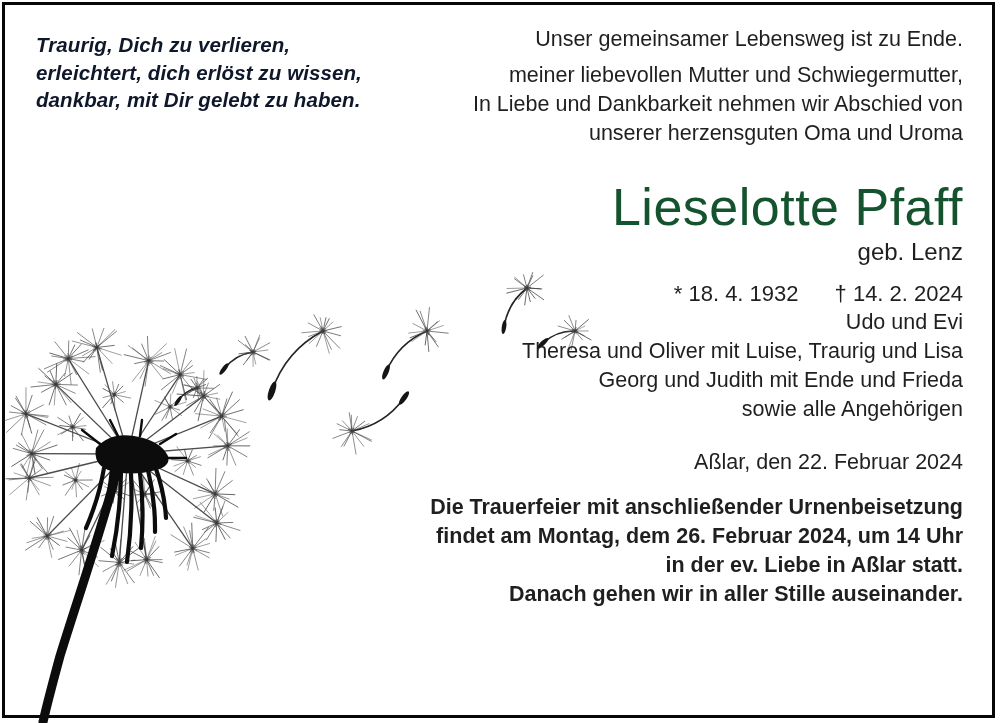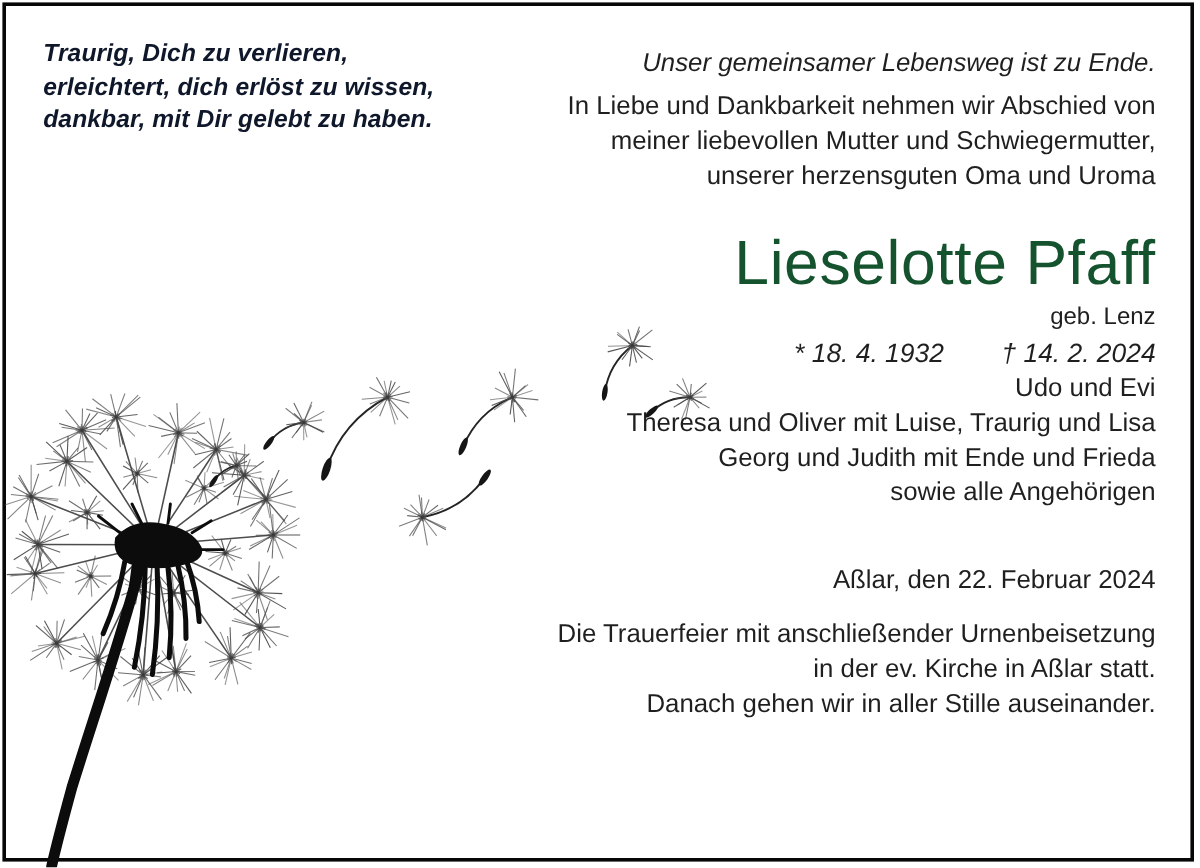--- a/index.html
+++ b/index.html
@@ -15,34 +15,34 @@
   .dandelion{position:absolute;left:0;top:0;width:1000px;height:723px;pointer-events:none;}
   .motto{
     position:absolute;left:36px;top:31px;
     font-style:italic;font-weight:600;font-size:20.5px;line-height:27.5px;
     color:#0f172a;letter-spacing:0.1px;
   }
   .col{
     position:absolute;top:0;right:37px;width:610px;text-align:right;
     font-size:21.5px;line-height:29px;color:#1f1f1f;
   }
-  .opening{margin-top:38px;font-style:italic;}
+  .opening{margin-top:25px;}
   .intro{margin-top:7px;}
   .name{
     margin-top:31px;font-size:52px;line-height:57px;color:#14532d;
     letter-spacing:0.5px;white-space:nowrap;
   }
-  .maiden{margin-top:3px;font-size:20px;line-height:25px;}
+  .maiden{margin-top:3px;font-size:24px;line-height:25px;}
   .dates{
-    margin-top:4px;font-size:22px;line-height:28px;
-    display:flex;justify-content:flex-end;gap:48px;white-space:nowrap;font-style:italic;
+    margin-top:16px;font-size:22px;line-height:28px;
+    display:flex;justify-content:flex-end;gap:36px;white-space:nowrap;
   }
   .trauer-heading{margin-top:37px;}
-  .dateline{margin-top:44px;}
-  .funeral{margin-top:16px;}
+  .dateline{margin-top:24px;}
+  .funeral{margin-top:16px;font-weight:bold;}
 </style>
 </head>
 <body>
 
 <div>
 
   <div class="frame"></div>
 
   <svg class="dandelion" viewBox="0 0 1000 723">
       <line x1="128" y1="454" x2="227.7825730993626" y2="445.828151443437" stroke="#2d2d2d" stroke-width="1.3" opacity="0.85"></line>
@@ -588,22 +588,22 @@
     <div>Traurig, Dich zu verlieren,</div>
     <div>erleichtert, dich erlöst zu wissen,</div>
     <div>dankbar, mit Dir gelebt zu haben.</div>
   </div>
 
   <div class="col">
 
     <div class="opening">Unser gemeinsamer Lebensweg ist zu Ende.</div>
 
     <div class="intro">
+      <div>meiner liebevollen Mutter und Schwiegermutter,</div>
       <div>In Liebe und Dankbarkeit nehmen wir Abschied von</div>
-      <div>meiner liebevollen Mutter und Schwiegermutter,</div>
       <div>unserer herzensguten Oma und Uroma</div>
     </div>
 
     <div class="name">Lieselotte Pfaff</div>
 
     <div class="maiden">geb. Lenz</div>
 
     <div class="dates">
       <span>* 18. 4. 1932</span>
       <span>† 14. 2. 2024</span>
@@ -611,18 +611,19 @@
 
     <div>Udo und Evi</div>
     <div>Theresa und Oliver mit Luise, Traurig und Lisa</div>
     <div>Georg und Judith mit Ende und Frieda</div>
     <div>sowie alle Angehörigen</div>
 
     <div class="dateline">Aßlar, den 22. Februar 2024</div>
 
     <div class="funeral">
       <div>Die Trauerfeier mit anschließender Urnenbeisetzung</div>
-      <div>in der ev. Kirche in Aßlar statt.</div>
+      <div>findet am Montag, dem 26. Februar 2024, um 14 Uhr</div>
+      <div>in der ev. Liebe in Aßlar statt.</div>
       <div>Danach gehen wir in aller Stille auseinander.</div>
     </div>
 
   </div>
 </div>
 
 </body></html>

